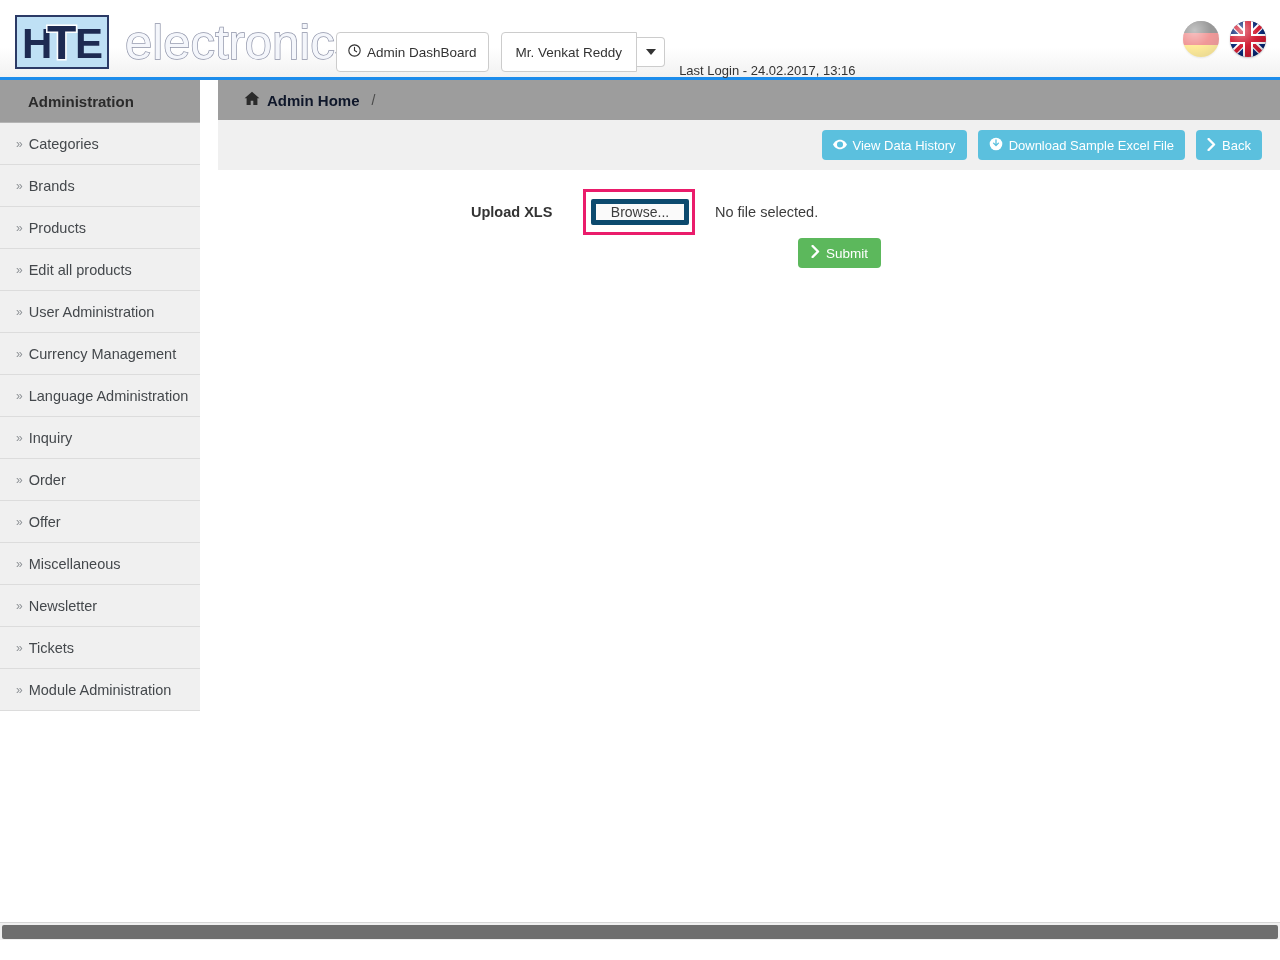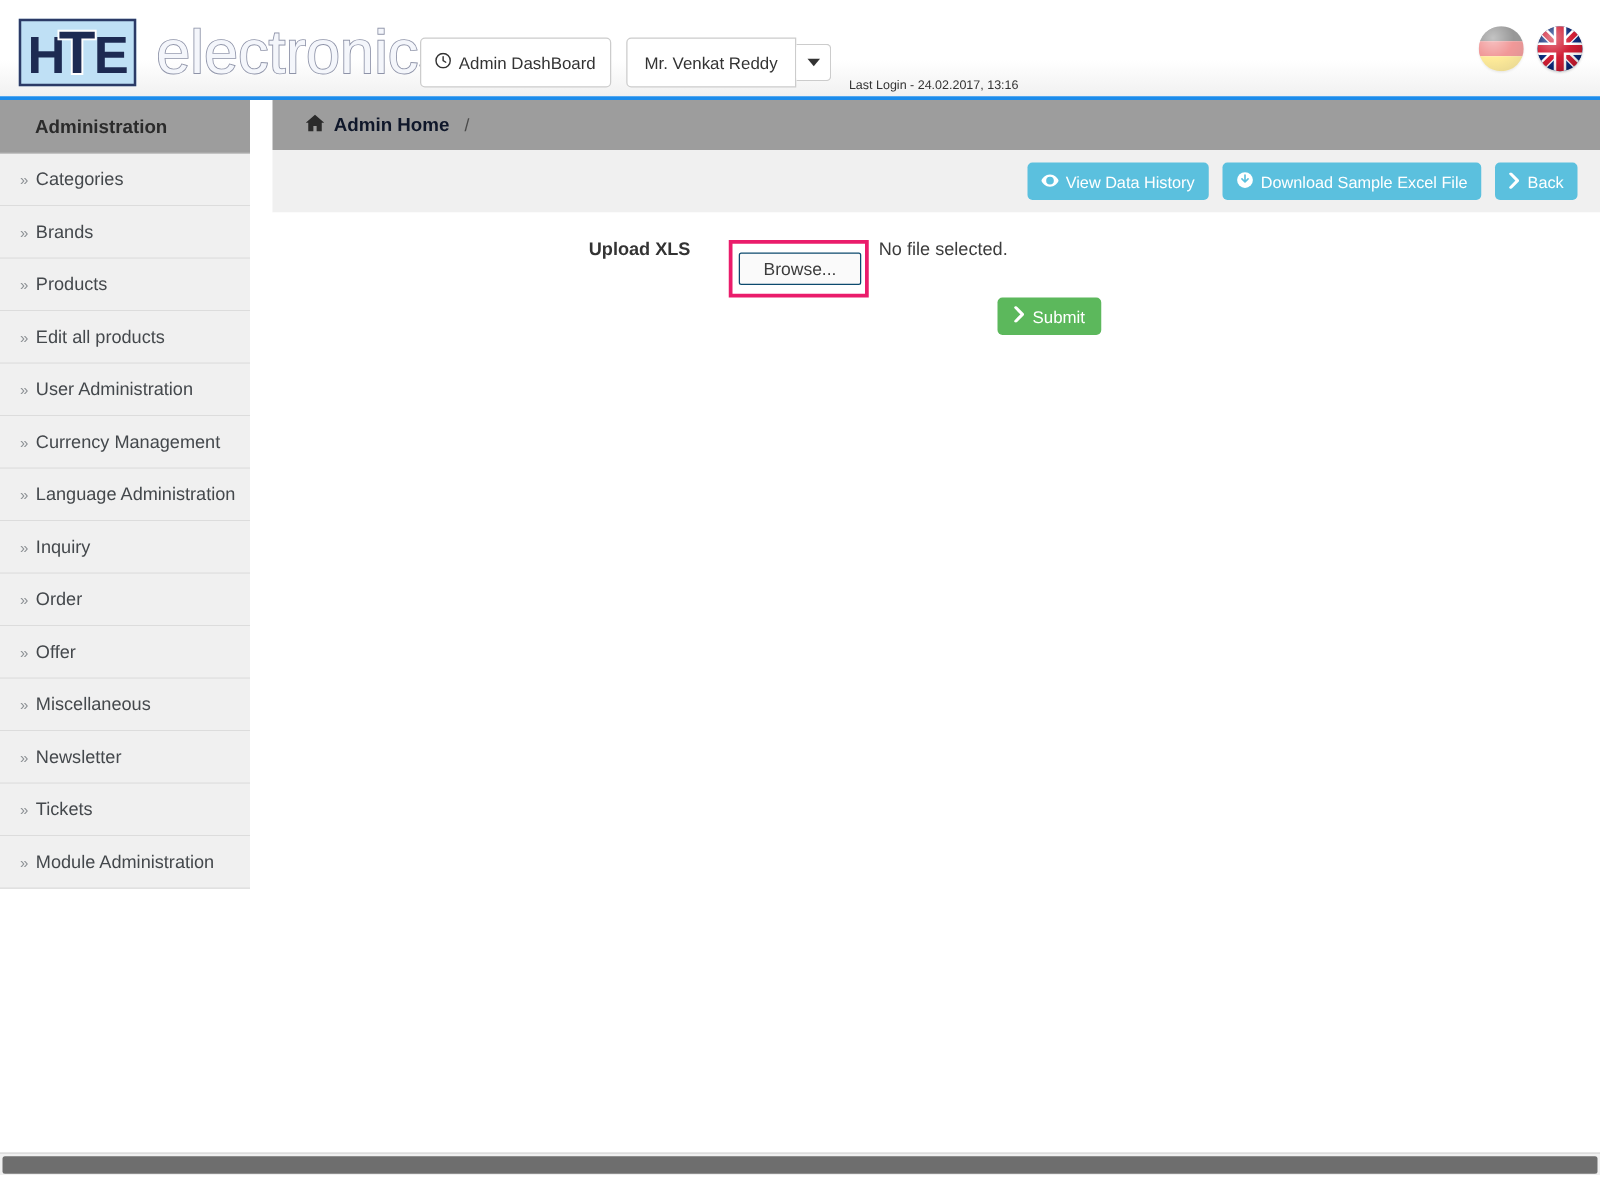--- a/index.html
+++ b/index.html
@@ -104,21 +104,21 @@
     border-right: 5px solid transparent;
     border-top: 6px solid #333;
   }
   .user-btn {
     border-radius: 4px 0 0 4px;
     margin-left: 12px;
     padding: 0 14px;
   }
   .last-login {
     margin-left: 14px;
-    font-size: 10px;
+    font-size: 13px;
     color: #333333;
     white-space: nowrap;
     margin-top: 37px;
   }
 
   .hdr-flags {
     position: absolute;
     right: 14px; top: 21px;
     display: flex;
     align-items: center;
@@ -248,21 +248,21 @@
 
   
   .form-area {
     position: relative;
     padding-top: 22px;
     background: #ffffff;
     height: 770px;
   }
   .form-row {
     display: flex;
-    align-items: flex-start;
+    align-items: center;
     padding-left: 253px;
     height: 40px;
   }
   .form-label {
     font-size: 14.5px;
     font-weight: bold;
     color: #333333;
     width: 112px;
   }
   .file-wrap {
@@ -273,31 +273,31 @@
     align-items: center;
     background: #ffffff;
     width: 112px;
     height: 46px;
   }
   .browse-btn {
     height: 26px;
     min-width: 98px;
     padding: 0 10px;
     background: #fafafa;
-    border: 1px solid #0c4a6e;
+    border: 5px solid #0c4a6e;
     border-radius: 2px;
     font-size: 14px;
     color: #3c3c3c;
     cursor: pointer;
     display: inline-flex;
     align-items: center;
     justify-content: center;
   }
   .file-status {
-    margin-left: 8px;
+    margin-left: 20px;
     font-size: 14.5px;
     color: #3c3c3c;
     white-space: nowrap;
   }
   .submit-row {
     display: flex;
     padding-left: 580px;
     margin-top: 6px;
   }
   .btn-success {

